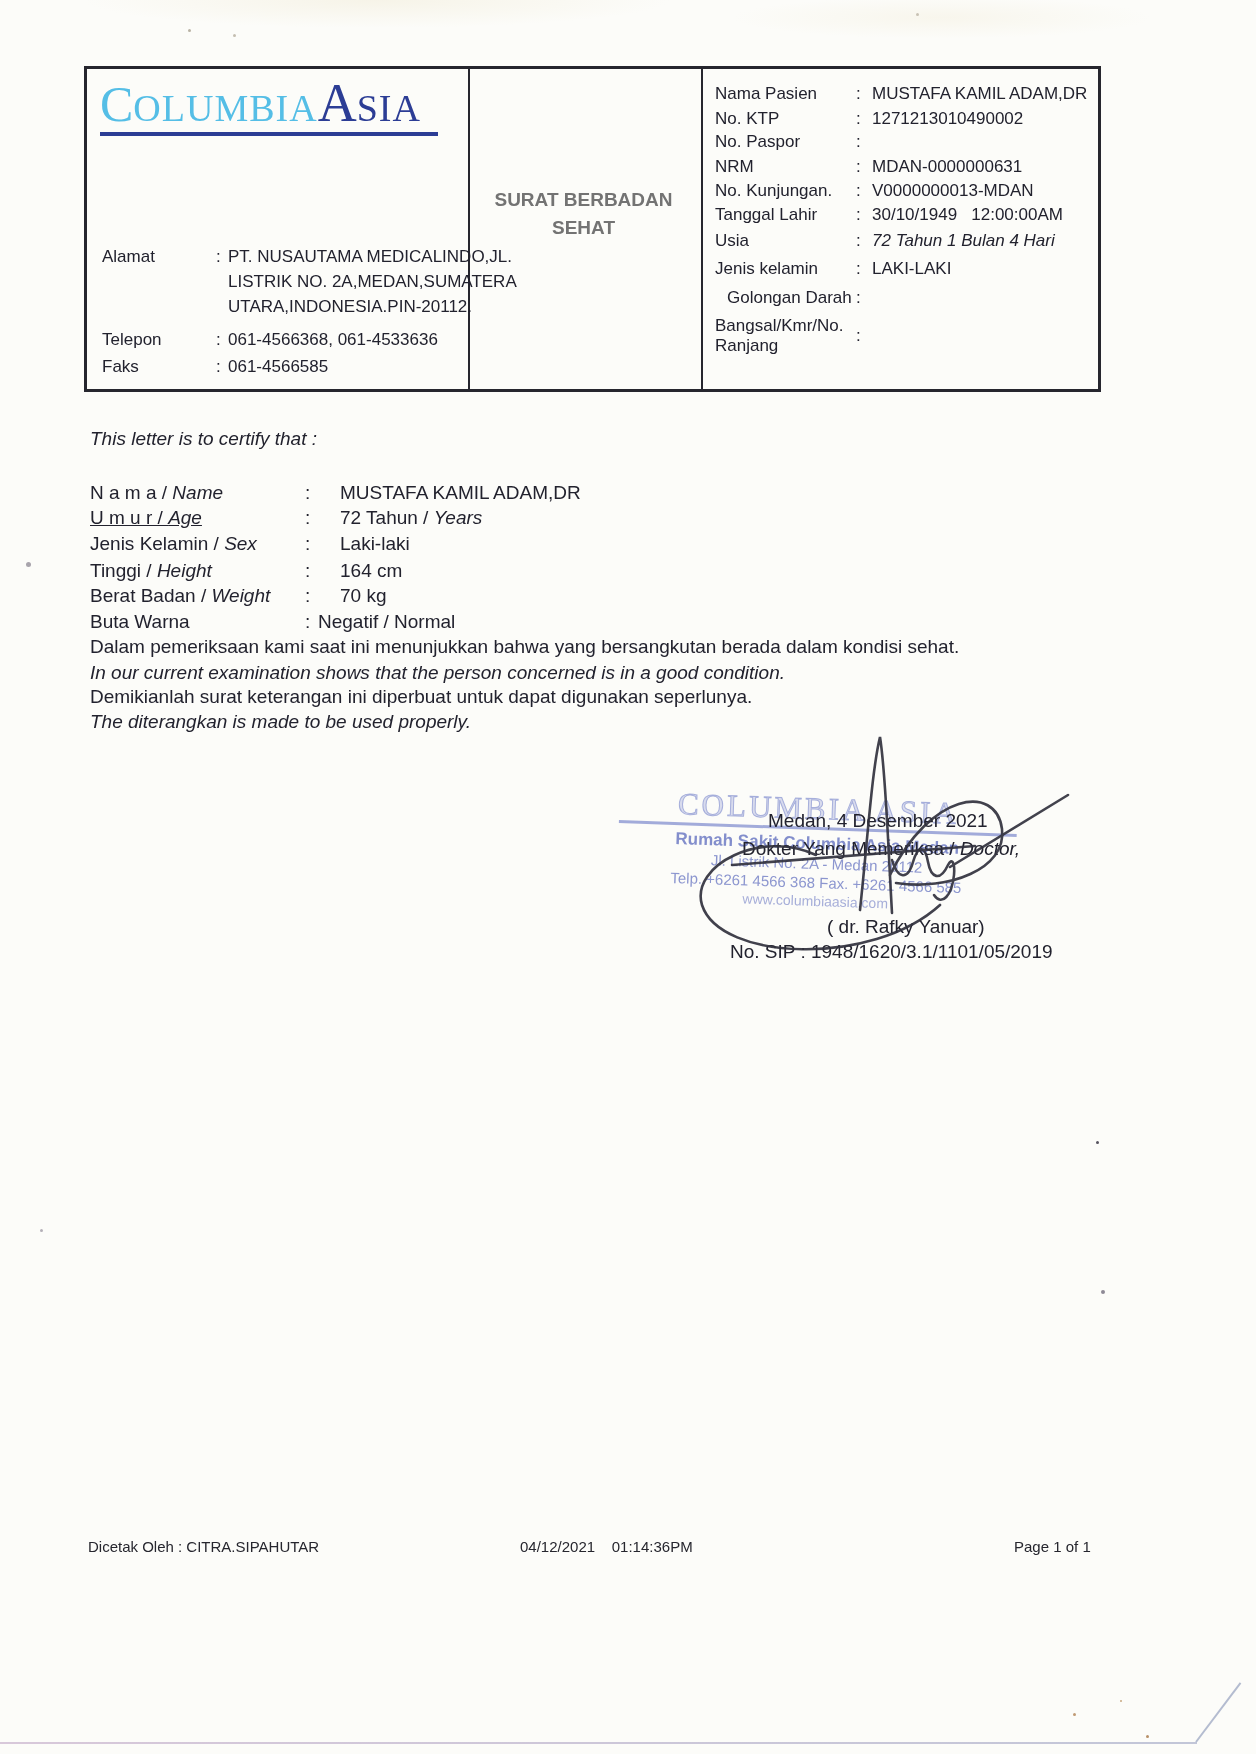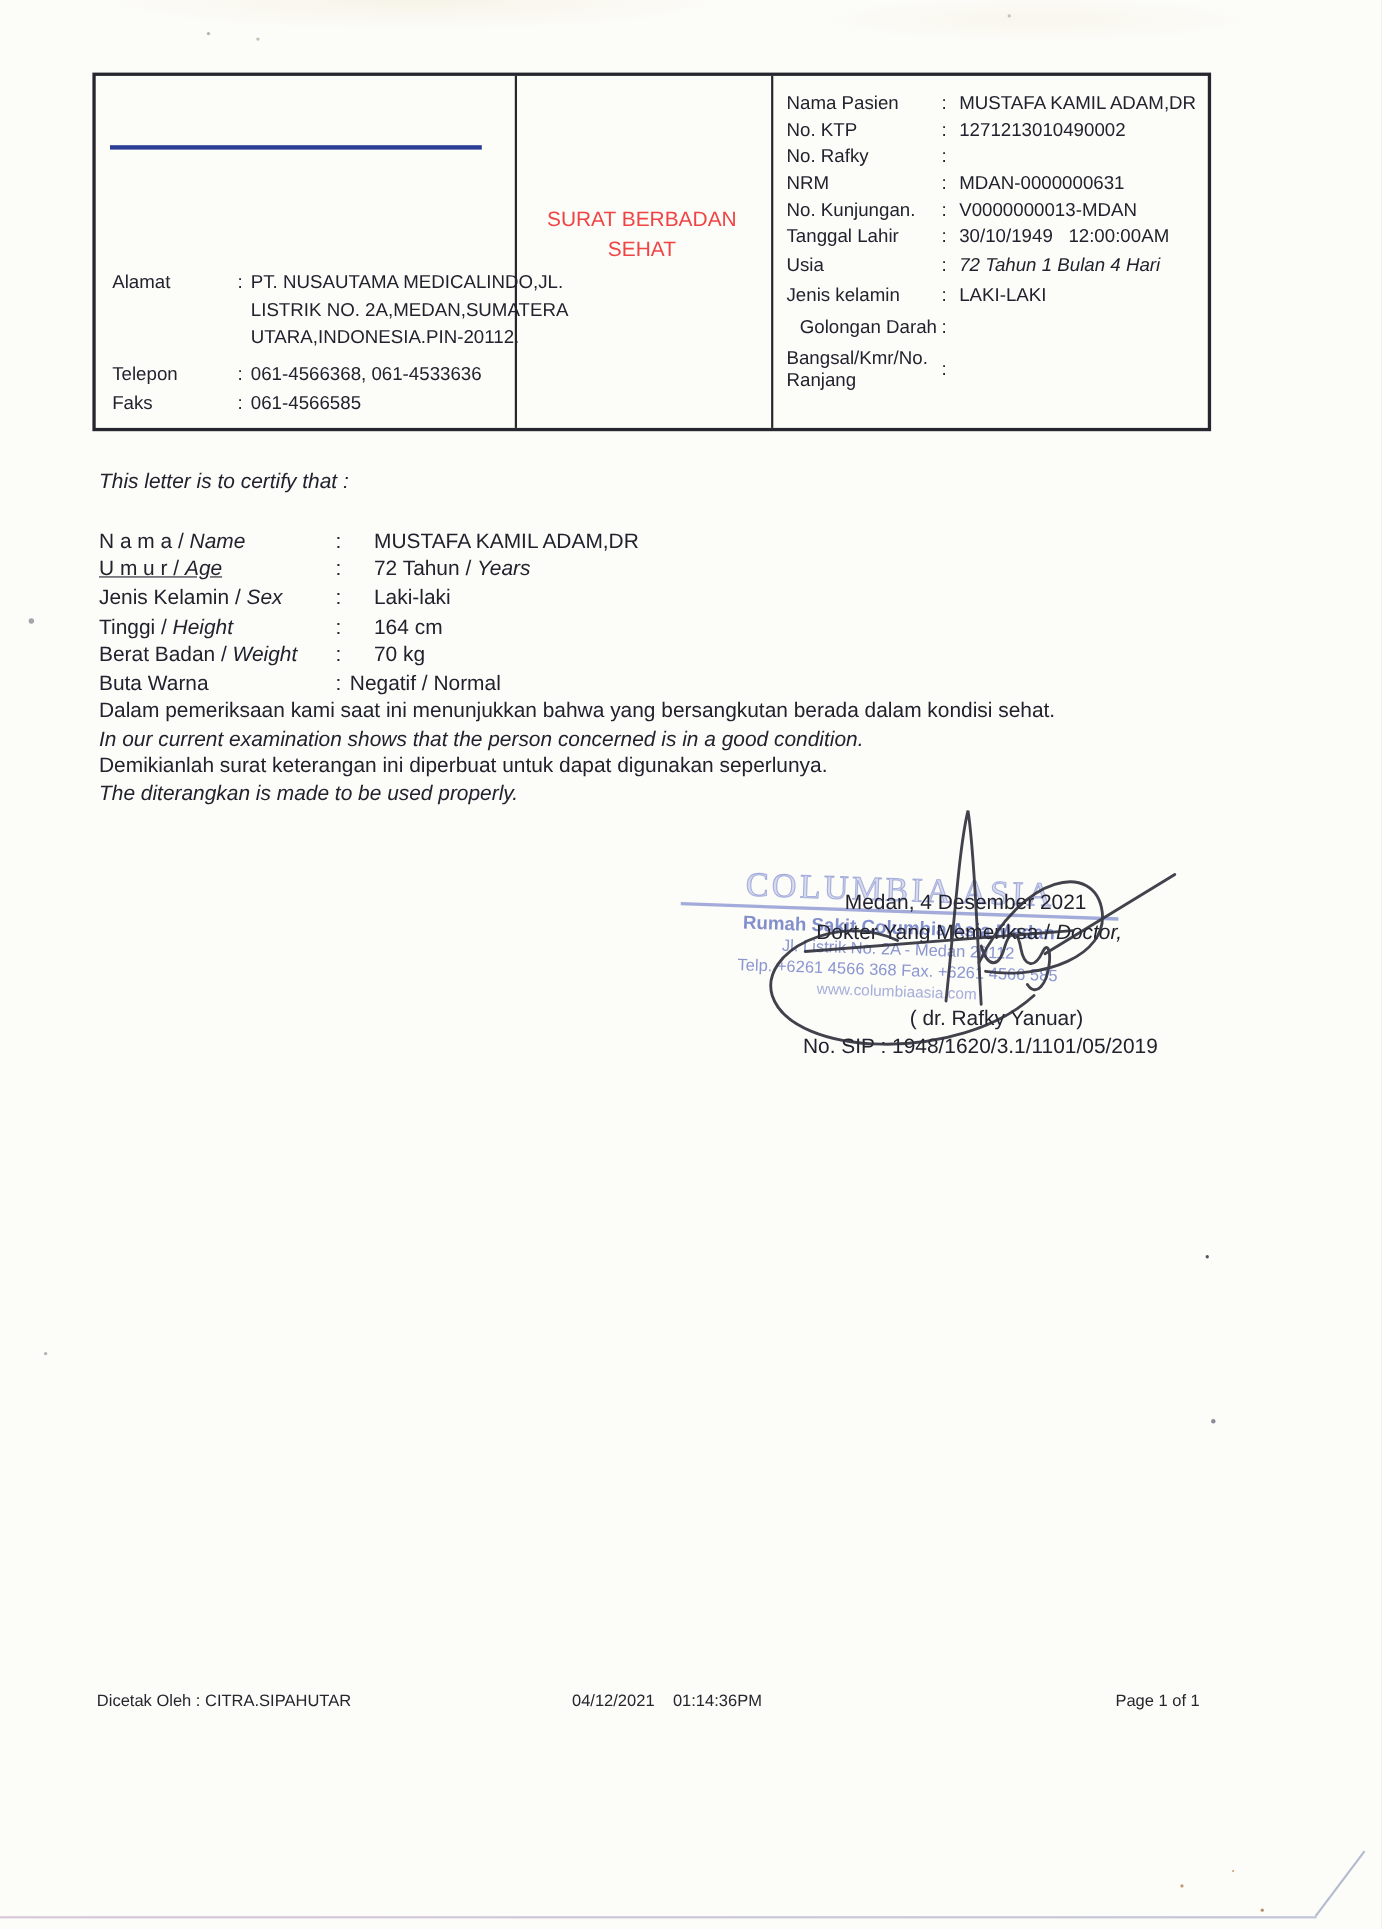--- a/index.html
+++ b/index.html
@@ -17,21 +17,21 @@
   .vdiv{position:absolute;top:0;bottom:0;width:2px;background:#26262e;}
   
   .logo{position:absolute;left:100px;top:76px;font-family:"Liberation Serif",serif;line-height:1;}
   .logo .lc  {font-size:50px;color:#55bee6;}
   .logo .lr  {font-size:38px;color:#55bee6;letter-spacing:1px;}
   .logo .la  {font-size:54px;color:#2c3d95;}
   .logo .lr2 {font-size:38px;color:#2c3d95;letter-spacing:1px;}
   .logo-underline{position:absolute;left:100px;top:132px;width:338px;height:4px;background:#2c3d95;}
   .contact{font-size:17px;}
   .title-block{position:absolute;left:467px;top:186px;width:233px;text-align:center;
-               font-weight:normal;font-size:19px;line-height:28px;color:#ef4444;}
+               font-weight:bold;font-size:19px;line-height:28px;color:#737373;}
   .prow{font-size:17px;}
   .body-txt{font-size:19px;}
   .it{font-style:italic;}
   
   .stamp{position:absolute;left:612px;top:792px;width:410px;text-align:center;
          transform:rotate(2deg);color:#8490cf;pointer-events:none;}
   .stamp .slogo{font-family:"Liberation Serif",serif;font-size:31px;letter-spacing:3px;
         color:rgba(132,144,207,.30);-webkit-text-stroke:1px rgba(132,144,207,.65);line-height:34px;}
   .stamp .sline{height:3px;background:rgba(132,144,207,.75);margin:1px 6px 4px 6px;}
   .stamp .s1{font-size:17px;font-weight:bold;color:rgba(120,132,200,.92);line-height:20px;}
@@ -49,20 +49,21 @@
 </head>
 <body>
 
 <div class="page">
 
   <div class="doc-table">
     <div class="vdiv" style="left:381px"></div>
     <div class="vdiv" style="left:614px"></div>
   </div>
 
+  <div class="logo"><span class="lc">C</span><span class="lr">OLUMBIA</span><span class="la">A</span><span class="lr2">SIA</span></div>
   <div class="logo-underline"></div>
 
   <span class="abs contact" style="left:102px;top:247px">Alamat</span>
   <span class="abs contact" style="left:216px;top:247px">:</span>
   <span class="abs contact" style="left:228px;top:247px">PT. NUSAUTAMA MEDICALINDO,JL.</span>
   <span class="abs contact" style="left:228px;top:272px">LISTRIK NO. 2A,MEDAN,SUMATERA</span>
   <span class="abs contact" style="left:228px;top:297px">UTARA,INDONESIA.PIN-20112.</span>
   <span class="abs contact" style="left:102px;top:330px">Telepon</span>
   <span class="abs contact" style="left:216px;top:330px">:</span>
   <span class="abs contact" style="left:228px;top:330px">061-4566368, 061-4533636</span>
@@ -75,21 +76,21 @@
     <div>SEHAT</div>
   </div>
 
   <div>
       <span class="abs prow" style="left: 715px; top: 84px;">Nama Pasien</span>
       <span class="abs prow" style="left: 856px; top: 84px;">:</span>
       <span class="abs prow" style="left: 872px; top: 84px;">MUSTAFA KAMIL ADAM,DR</span>
       <span class="abs prow" style="left: 715px; top: 109px;">No. KTP</span>
       <span class="abs prow" style="left: 856px; top: 109px;">:</span>
       <span class="abs prow" style="left: 872px; top: 109px;">1271213010490002</span>
-      <span class="abs prow" style="left: 715px; top: 132px;">No. Rafky</span>
+      <span class="abs prow" style="left: 715px; top: 132px;">No. Paspor</span>
       <span class="abs prow" style="left: 856px; top: 132px;">:</span>
       <span class="abs prow" style="left: 872px; top: 132px;"></span>
       <span class="abs prow" style="left: 715px; top: 157px;">NRM</span>
       <span class="abs prow" style="left: 856px; top: 157px;">:</span>
       <span class="abs prow" style="left: 872px; top: 157px;">MDAN-0000000631</span>
       <span class="abs prow" style="left: 715px; top: 181px;">No. Kunjungan.</span>
       <span class="abs prow" style="left: 856px; top: 181px;">:</span>
       <span class="abs prow" style="left: 872px; top: 181px;">V0000000013-MDAN</span>
       <span class="abs prow" style="left: 715px; top: 205px;">Tanggal Lahir</span>
       <span class="abs prow" style="left: 856px; top: 205px;">:</span>

